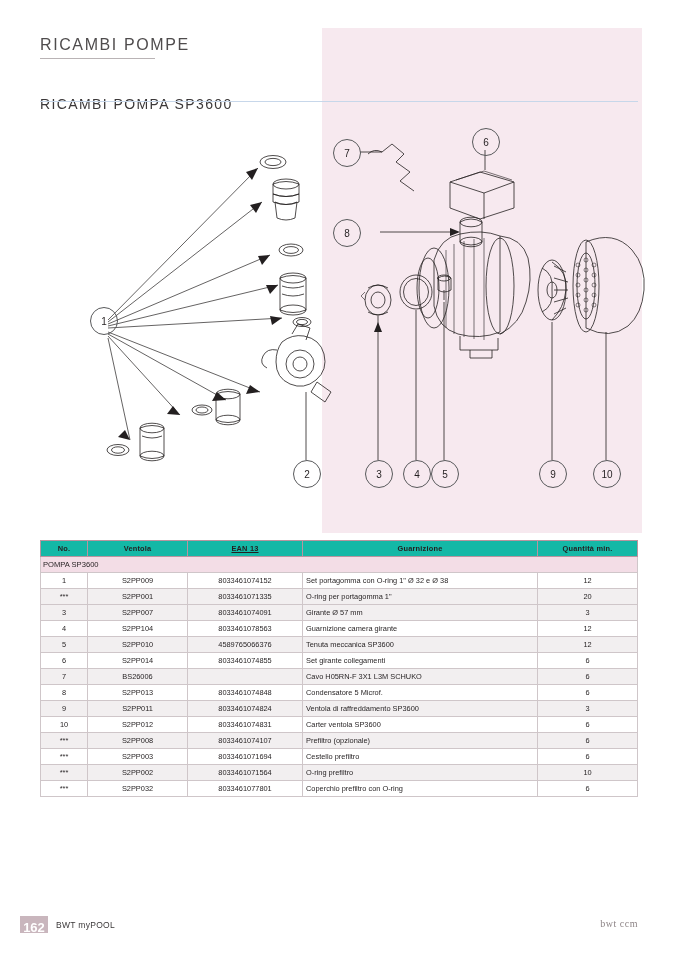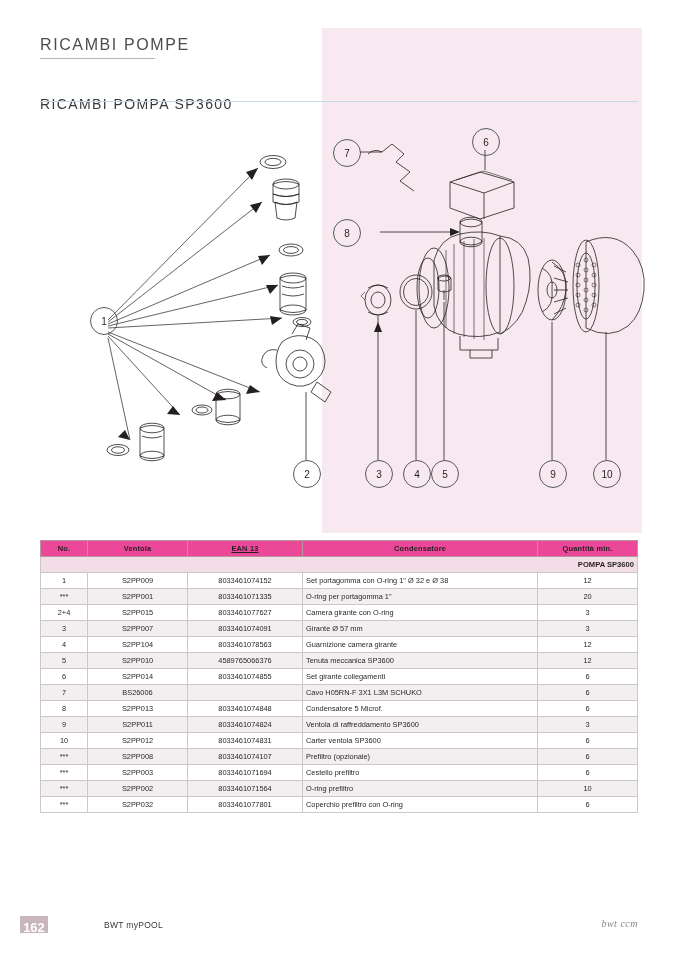--- a/index.html
+++ b/index.html
@@ -91,39 +91,38 @@
     top: 540px;
     width: 598px;
   }
   table.parts {
     border-collapse: collapse;
     width: 100%;
     font-size: 7.4px;
     color: #231f20;
   }
   table.parts th {
-    background: #ec4899;
+    background: #14b8a6;
     border: 1px solid #b9949f;
     font-size: 7.4px;
     font-weight: bold;
     padding: 3px 2px;
     text-align: center;
     letter-spacing: .2px;
   }
   table.parts td {
     border: 1px solid #cfc6c9;
     padding: 2.5px 3px;
     height: 10px;
   }
   tr.group td {
     background: #f3dde6;
-    font-weight: bold;
+    font-weight: normal;
     font-size: 7.6px;
-    padding-left: 16px;
-    text-align: right;
+    padding-left: 2px;
   }
   tr.alt td { background: #f2eff0; }
   td.c { text-align: center; }
   td.l { text-align: left; padding-left: 5px; }
   .col-no    { width: 42px; }
   .col-code  { width: 95px; }
   .col-ean   { width: 110px; text-decoration: underline; }
   .col-desc  { }
   .col-qty   { width: 95px; }
   
@@ -145,28 +144,26 @@
     font-weight: bold;
     color: #ffffff;
   }
   .footer-text {
     position: absolute;
     left: 56px;
     top: 920px;
     font-size: 8.5px;
     color: #3b3839;
     letter-spacing: .3px;
-    margin-left: 48px;
   }
   .footer-logo {
     position: absolute;
     right: 40px;
     top: 918px;
     font-family: "Liberation Serif", serif;
-    font-style: italic;
     font-size: 10px;
     color: #8d8486;
     letter-spacing: .5px;
     padding-left: 33px;
   }
 </style>
 </head>
 <body>
 
 <div class="page">
@@ -373,21 +370,21 @@
     <div class="callout" style="left:563px; top:350px;">10</div>
   </div>
 
   <div class="table-wrap">
     <table class="parts">
       <thead>
         <tr>
           <th class="col-no">No.</th>
           <th class="col-code">Ventola</th>
           <th class="col-ean">EAN 13</th>
-          <th class="col-desc">Condensatore</th>
+          <th class="col-desc">Guarnizione</th>
           <th class="col-qty">Quantità min.</th>
         </tr>
       </thead>
       <tbody>
         <tr class="group">
           <td colspan="5">POMPA SP3600</td>
         </tr>
 
         <tr>
           <td class="c">1</td>
@@ -396,27 +393,20 @@
           <td class="l">Set portagomma con O-ring 1" Ø 32 e Ø 38</td>
           <td class="c">12</td>
         </tr>
         <tr class="alt">
           <td class="c">***</td>
           <td class="c">S2PP001</td>
           <td class="c">8033461071335</td>
           <td class="l">O-ring per portagomma 1"</td>
           <td class="c">20</td>
         </tr>
-        <tr>
-          <td class="c">2+4</td>
-          <td class="c">S2PP015</td>
-          <td class="c">8033461077627</td>
-          <td class="l">Camera girante con O-ring</td>
-          <td class="c">3</td>
-        </tr>
         <tr class="alt">
           <td class="c">3</td>
           <td class="c">S2PP007</td>
           <td class="c">8033461074091</td>
           <td class="l">Girante Ø 57 mm</td>
           <td class="c">3</td>
         </tr>
         <tr>
           <td class="c">4</td>
           <td class="c">S2PP104</td>

